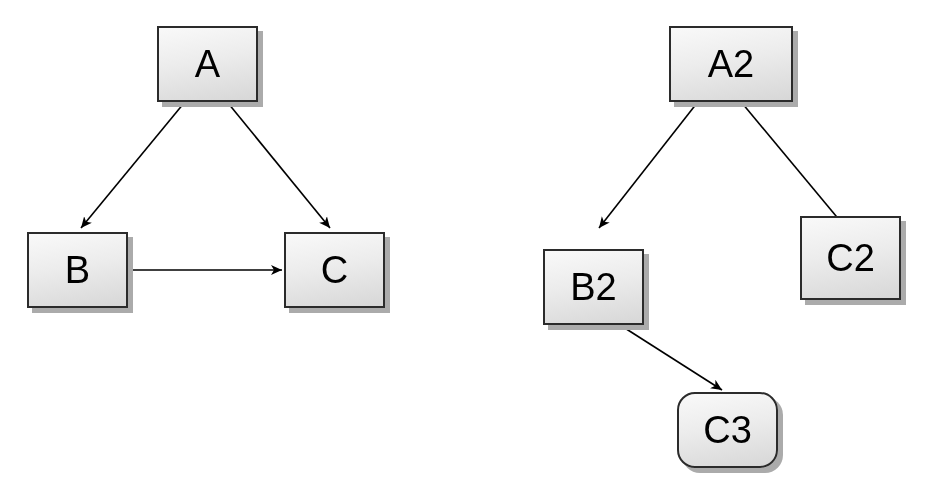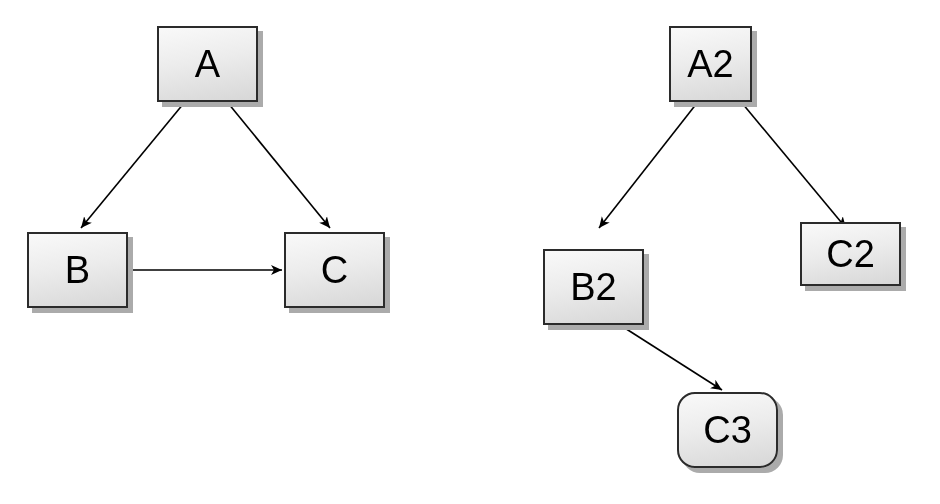--- a/index.html
+++ b/index.html
@@ -65,26 +65,26 @@
   <div id="nodes-layer">
       <div class="node" style="left: 157px; top: 26px; width: 101px; height: 76px;">
         <span>A</span>
       </div>
       <div class="node" style="left: 27px; top: 232px; width: 101px; height: 76px;">
         <span>B</span>
       </div>
       <div class="node" style="left: 284px; top: 232px; width: 101px; height: 76px;">
         <span>C</span>
       </div>
-      <div class="node" style="left: 669px; top: 26px; width: 83px; height: 76px;">
+      <div class="node" style="left: 669px; top: 26px; width: 124px; height: 76px;">
         <span>A2</span>
       </div>
       <div class="node" style="left: 543px; top: 232px; width: 101px; height: 76px; margin-top: 17px;">
         <span>B2</span>
       </div>
-      <div class="node" style="left: 800px; top: 222px; width: 101px; height: 64px; align-items: center;">
+      <div class="node" style="left: 800px; top: 216px; width: 101px; height: 84px; align-items: center;">
         <span>C2</span>
       </div>
       <div class="node" style="left: 677px; top: 392px; width: 101px; height: 76px; border-radius: 18px;">
         <span>C3</span>
       </div>
     </div>
 </div>
 
 </body></html>

